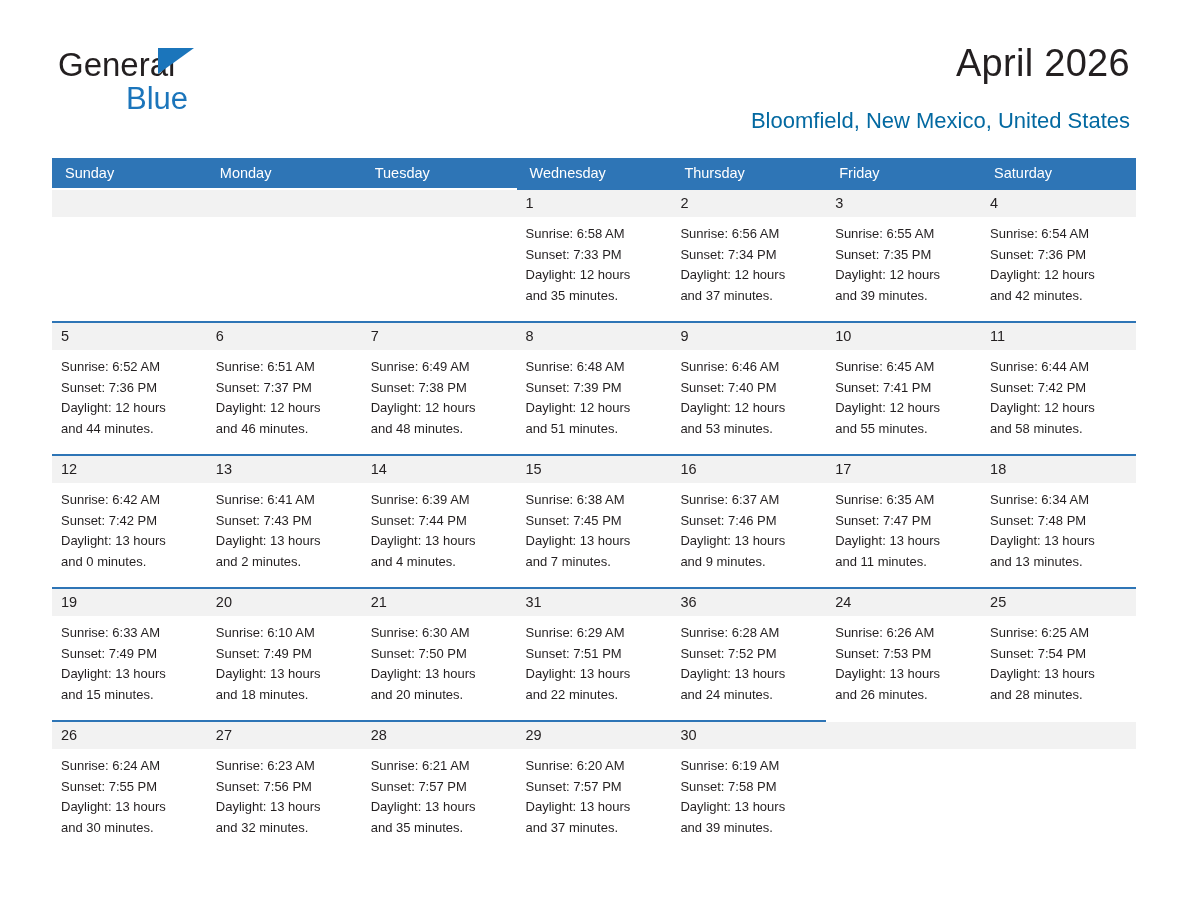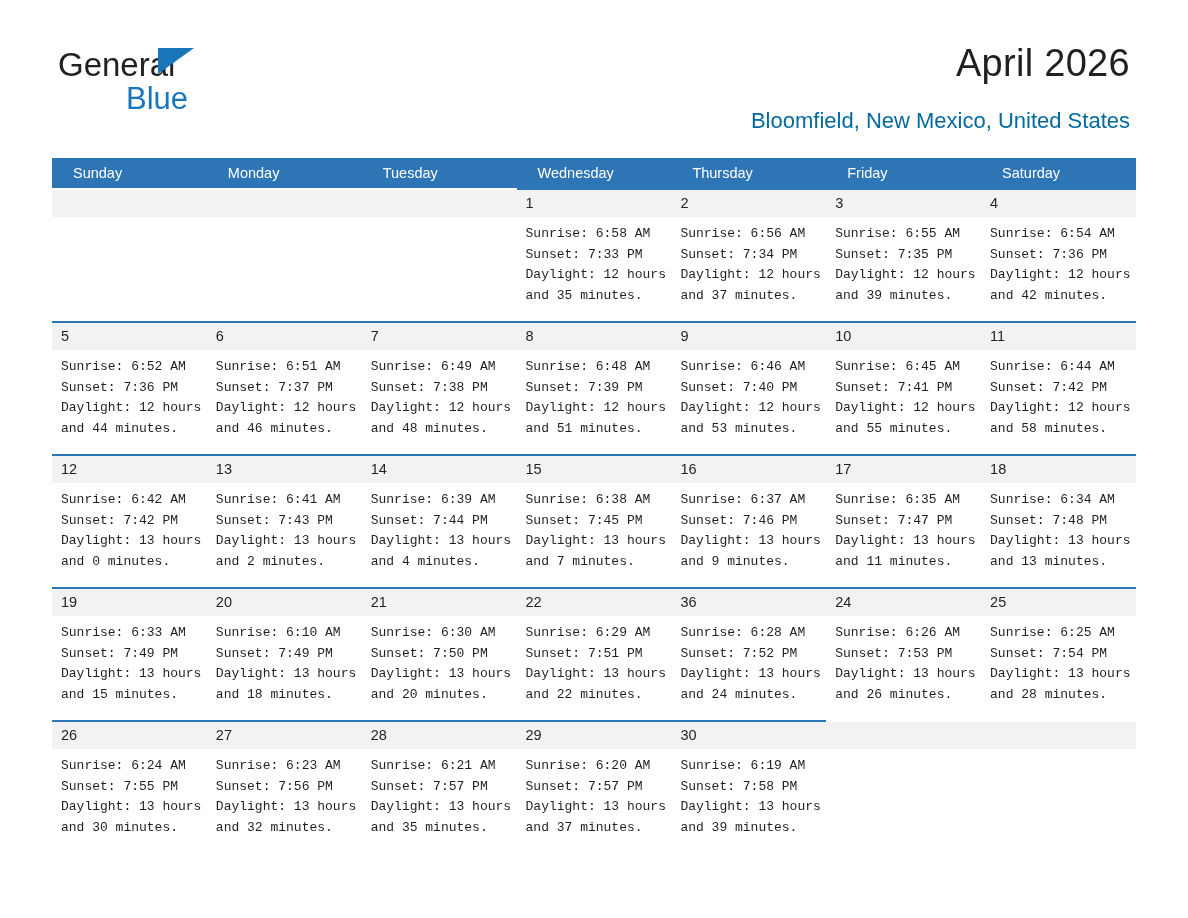--- a/index.html
+++ b/index.html
@@ -77,21 +77,21 @@
     width: 1084px;
     border-collapse: collapse;
     table-layout: fixed;
   }
   .calendar th {
     background: #2e75b6;
     color: #ffffff;
     font-size: 14.5px;
     font-weight: normal;
     text-align: left;
-    padding: 7px 0 7px 21px;
+    padding: 7px 0 7px 13px;
     height: 16px;
   }
   .calendar td {
     width: 154.85px;
     vertical-align: top;
     padding: 0;
     border: none;
     height: 133px;
   }
   .cell {
@@ -114,21 +114,20 @@
     box-sizing: border-box;
   }
   .daynum-row.blank {
     background: #f2f2f2;
   }
   .info {
     padding: 7px 6px 0 9px;
     font-size: 13px;
     line-height: 20.5px;
     color: #231f20;
-    font-family: Liberation Mono, monospace;
   }
   .info div { white-space: nowrap; }
 </style>
 </head>
 <body>
 
 <div class="page">
 
   <div class="header">
     <div class="logo">
@@ -405,21 +404,21 @@
             <div class="info">
               <div>Sunrise: 6:30 AM</div>
               <div>Sunset: 7:50 PM</div>
               <div>Daylight: 13 hours</div>
               <div>and 20 minutes.</div>
             </div>
           </div>
         </td>
         <td>
           <div class="cell filled">
-            <div class="daynum-row">22</div>
+            <div class="daynum-row">31</div>
             <div class="info">
               <div>Sunrise: 6:29 AM</div>
               <div>Sunset: 7:51 PM</div>
               <div>Daylight: 13 hours</div>
               <div>and 22 minutes.</div>
             </div>
           </div>
         </td>
         <td>
           <div class="cell filled">

